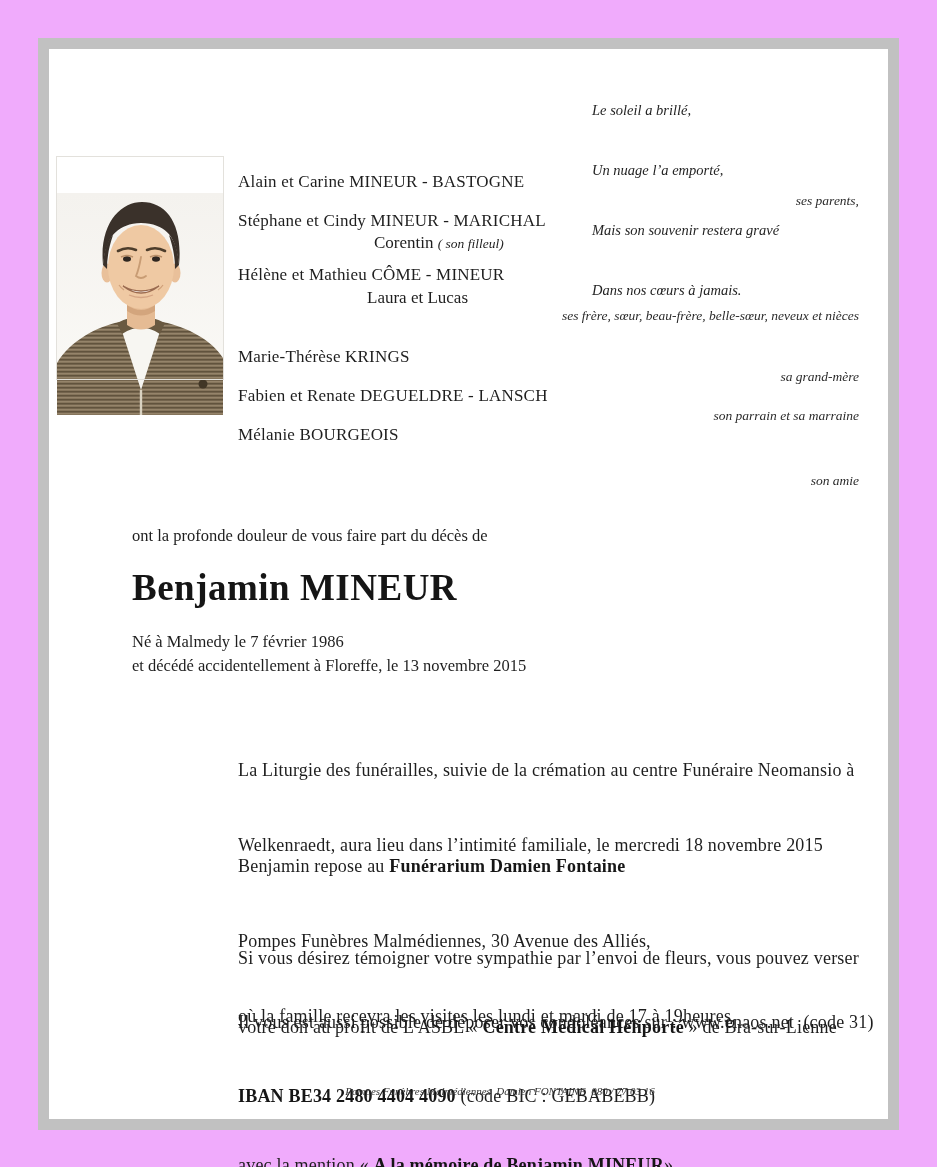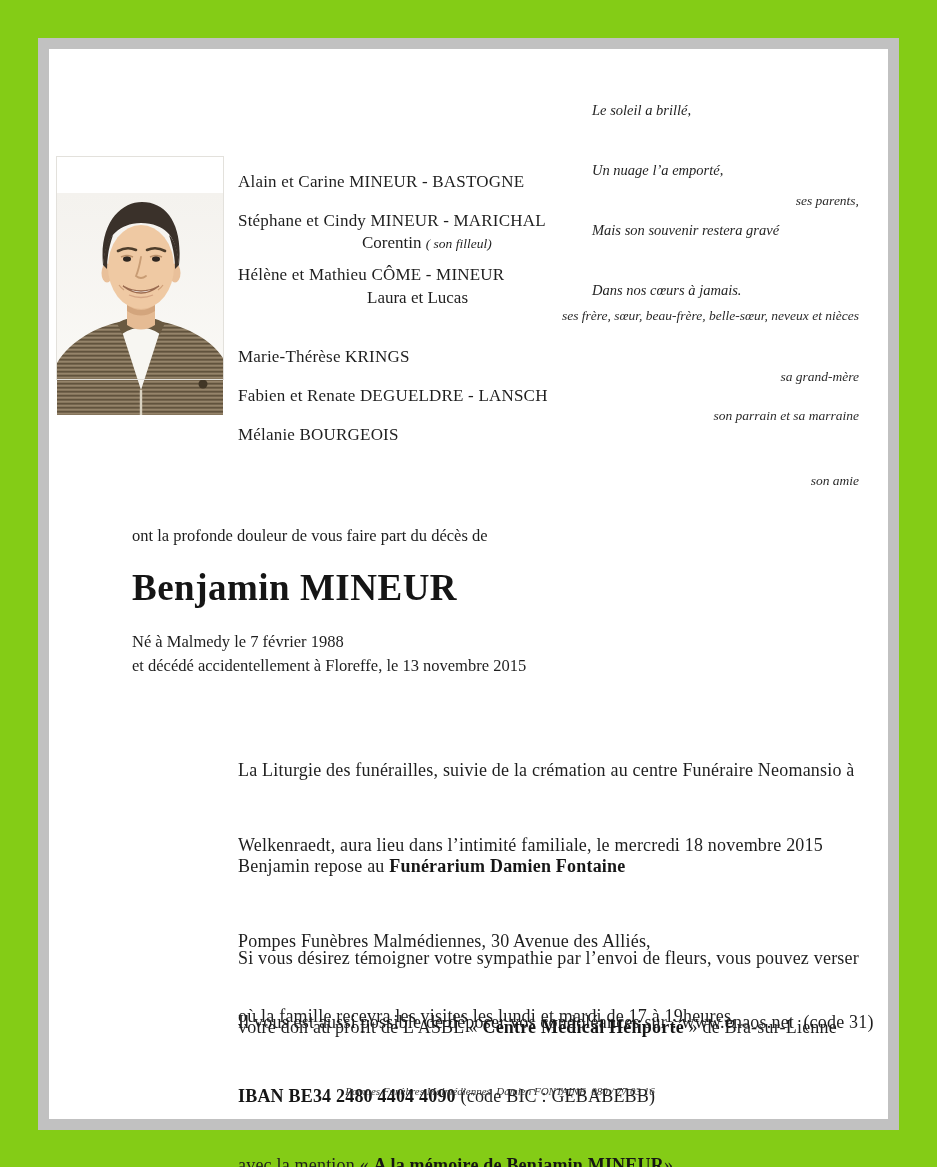--- a/index.html
+++ b/index.html
@@ -4,21 +4,21 @@
 <style>
   * { margin: 0; padding: 0; box-sizing: border-box; }
   html, body { background: #ffffff; }
   body {
     width: 937px; height: 1167px;
     font-family: "Liberation Serif", "DejaVu Serif", serif;
     color: #1e1e1e;
     position: relative;
     overflow: hidden;
   }
-  .sheet { position: absolute; inset: 0; background: #84cc16; }
+  .sheet { position: absolute; inset: 0; background: #f0abfc; }
   .frame {
     position: absolute;
     left: 38px; top: 38px;
     width: 861px; height: 1092px;
     border: 11px solid #c1c1c1;
     background: #ffffff;
   }
   .abs { position: absolute; white-space: pre-wrap; }
 
   
@@ -125,39 +125,39 @@
       <path d="M72,102 Q84,107 96,102" stroke="#d5a584" stroke-width="1.3" fill="none"></path>
       <path d="M62,92 Q64,95 67,97" stroke="#cf9f78" stroke-width="1.2" fill="none"></path>
       <path d="M106,92 Q104,95 101,97" stroke="#cf9f78" stroke-width="1.2" fill="none"></path>
     </svg>
   </div>
 
   <div class="abs name-line" style="top:172px">Alain et Carine MINEUR - BASTOGNE</div>
   <div class="abs relation" style="top:193px">ses parents,</div>
 
   <div class="abs name-line" style="top:211px">Stéphane et Cindy MINEUR - MARICHAL</div>
-  <div class="abs child-line" style="left:362px; top:233px"><span>Corentin </span><span class="child-note">( son filleul)</span></div>
+  <div class="abs child-line" style="left:374px; top:233px"><span>Corentin </span><span class="child-note">( son filleul)</span></div>
 
   <div class="abs name-line" style="top:265px">Hélène et Mathieu CÔME - MINEUR</div>
   <div class="abs child-line" style="left:367px; top:288px">Laura et Lucas</div>
   <div class="abs relation" style="top:308px">ses frère, sœur, beau-frère, belle-sœur, neveux et nièces</div>
 
   <div class="abs name-line" style="top:347px">Marie-Thérèse KRINGS</div>
   <div class="abs relation" style="top:369px">sa grand-mère</div>
 
   <div class="abs name-line" style="top:386px">Fabien et Renate DEGUELDRE - LANSCH</div>
   <div class="abs relation" style="top:408px">son parrain et sa marraine</div>
 
   <div class="abs name-line" style="top:425px">Mélanie BOURGEOIS</div>
   <div class="abs relation" style="top:473px">son amie</div>
 
 
   <div class="abs centered intro-line" style="top:526px">ont la profonde douleur de vous faire part du décès de</div>
   <div class="abs centered deceased" style="top:566px">Benjamin MINEUR</div>
-  <div class="abs centered dates-line" style="top:632px">Né à Malmedy le 7 février 1988</div>
+  <div class="abs centered dates-line" style="top:632px">Né à Malmedy le 7 février 1986</div>
   <div class="abs centered dates-line" style="top:656px">et décédé accidentellement à Floreffe, le 13 novembre 2015</div>
 
   <div class="abs para" style="top:708px">
     <div>La Liturgie des funérailles, suivie de la crémation au centre Funéraire Neomansio à</div>
     <div>Welkenraedt, aura lieu dans l’intimité familiale, le mercredi 18 novembre 2015</div>
   </div>
 
   <div class="abs para" style="top:804px">
     <div><span>Benjamin repose au </span><strong>Funérarium Damien Fontaine</strong></div>
     <div>Pompes Funèbres Malmédiennes, 30 Avenue des Alliés,</div>

